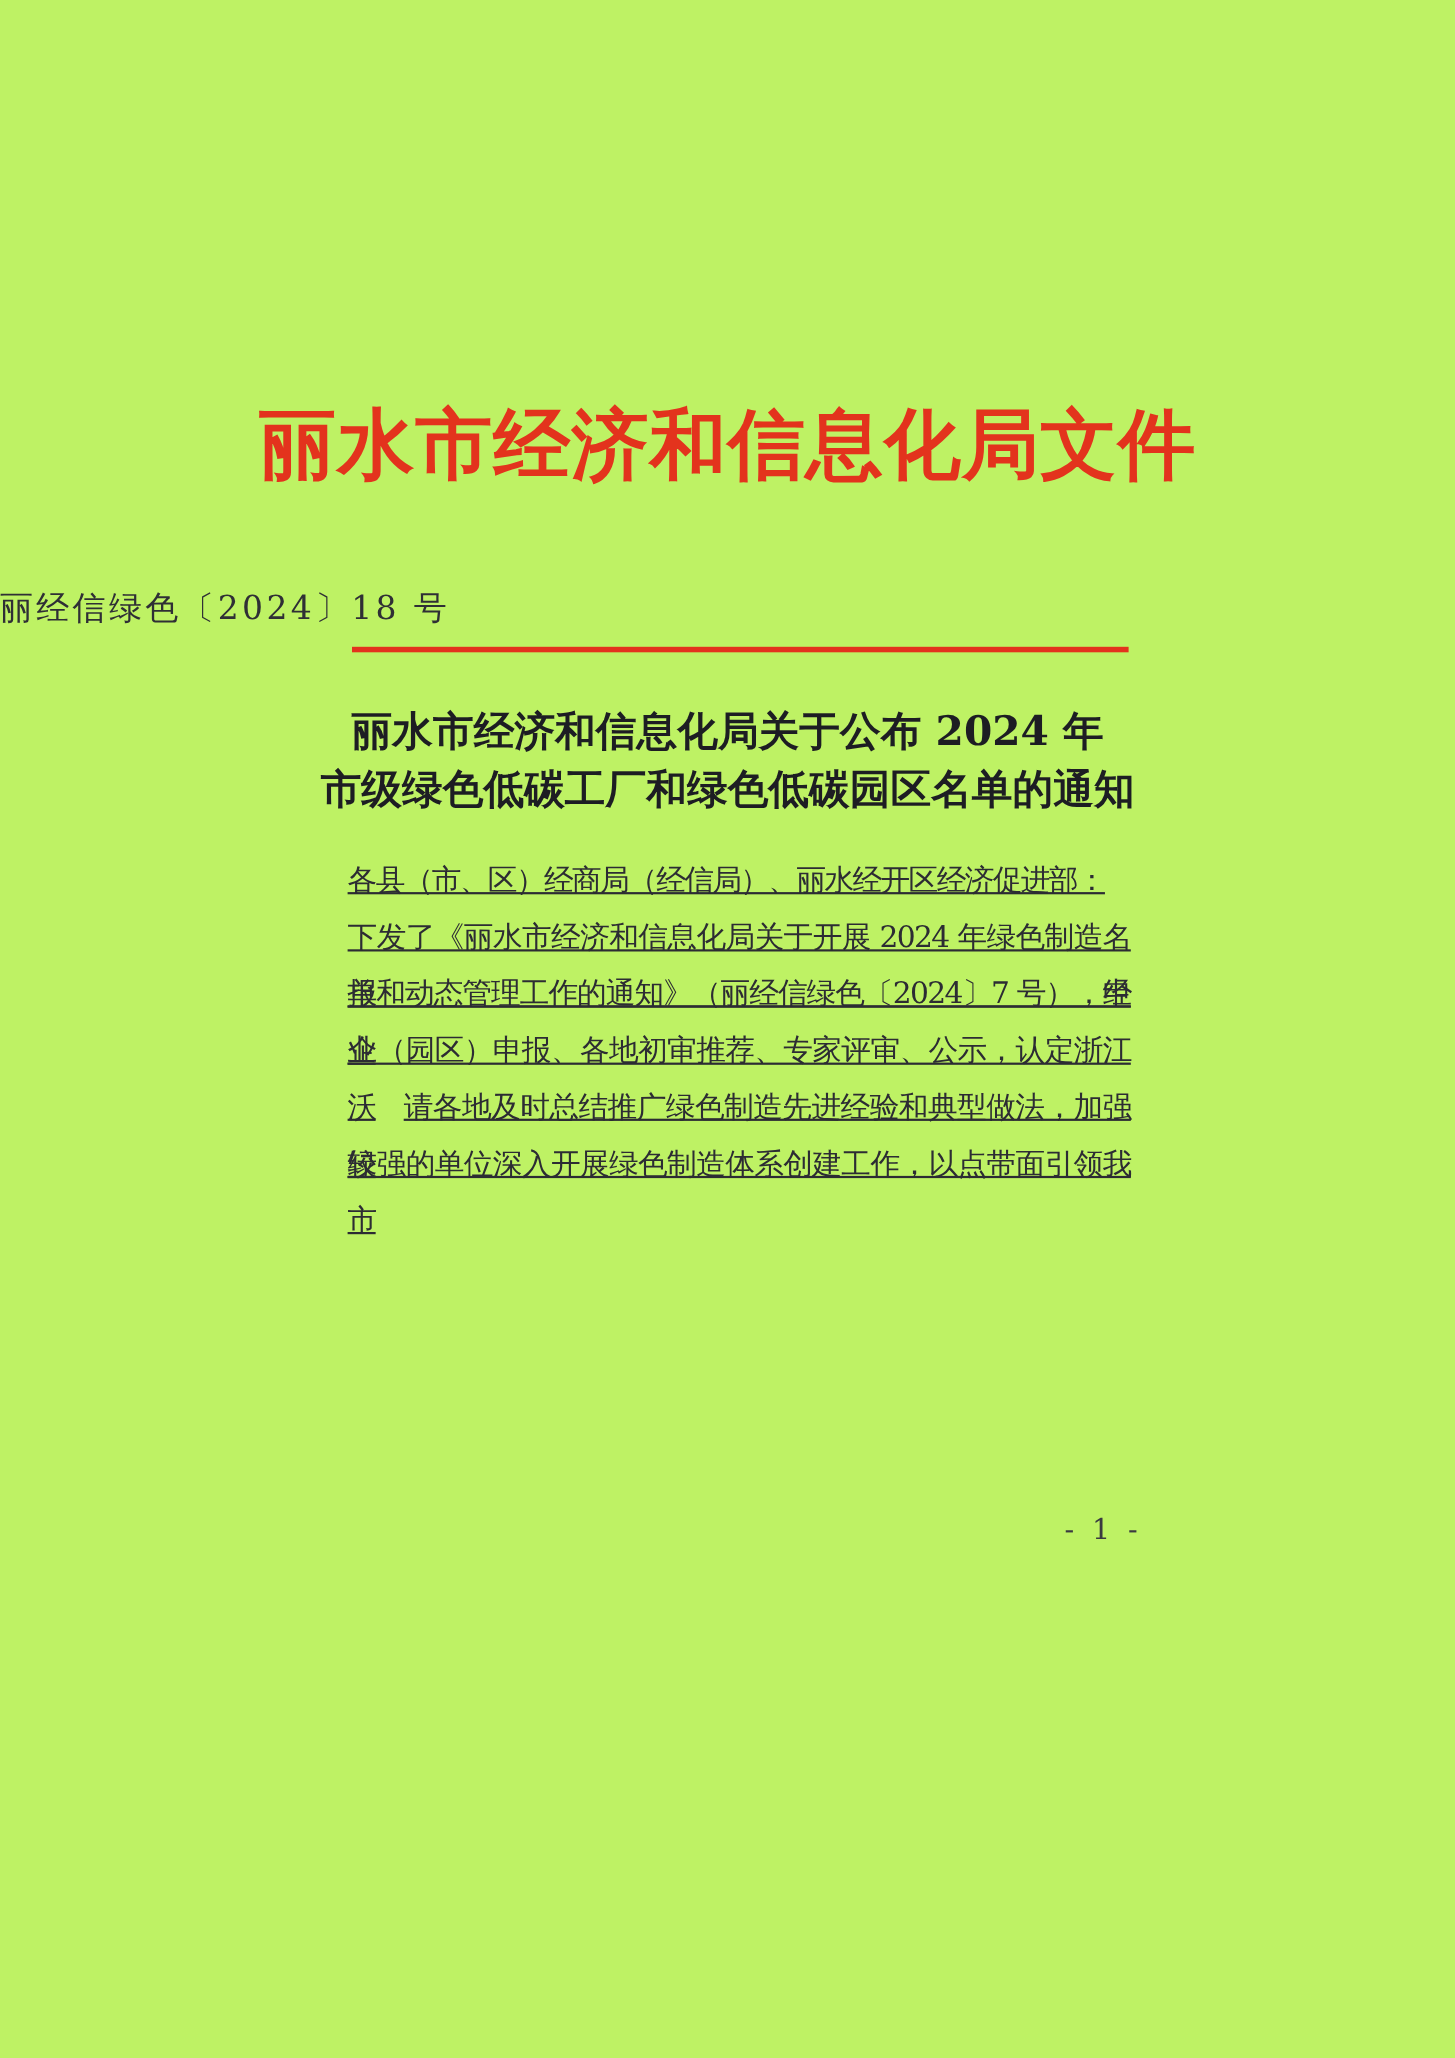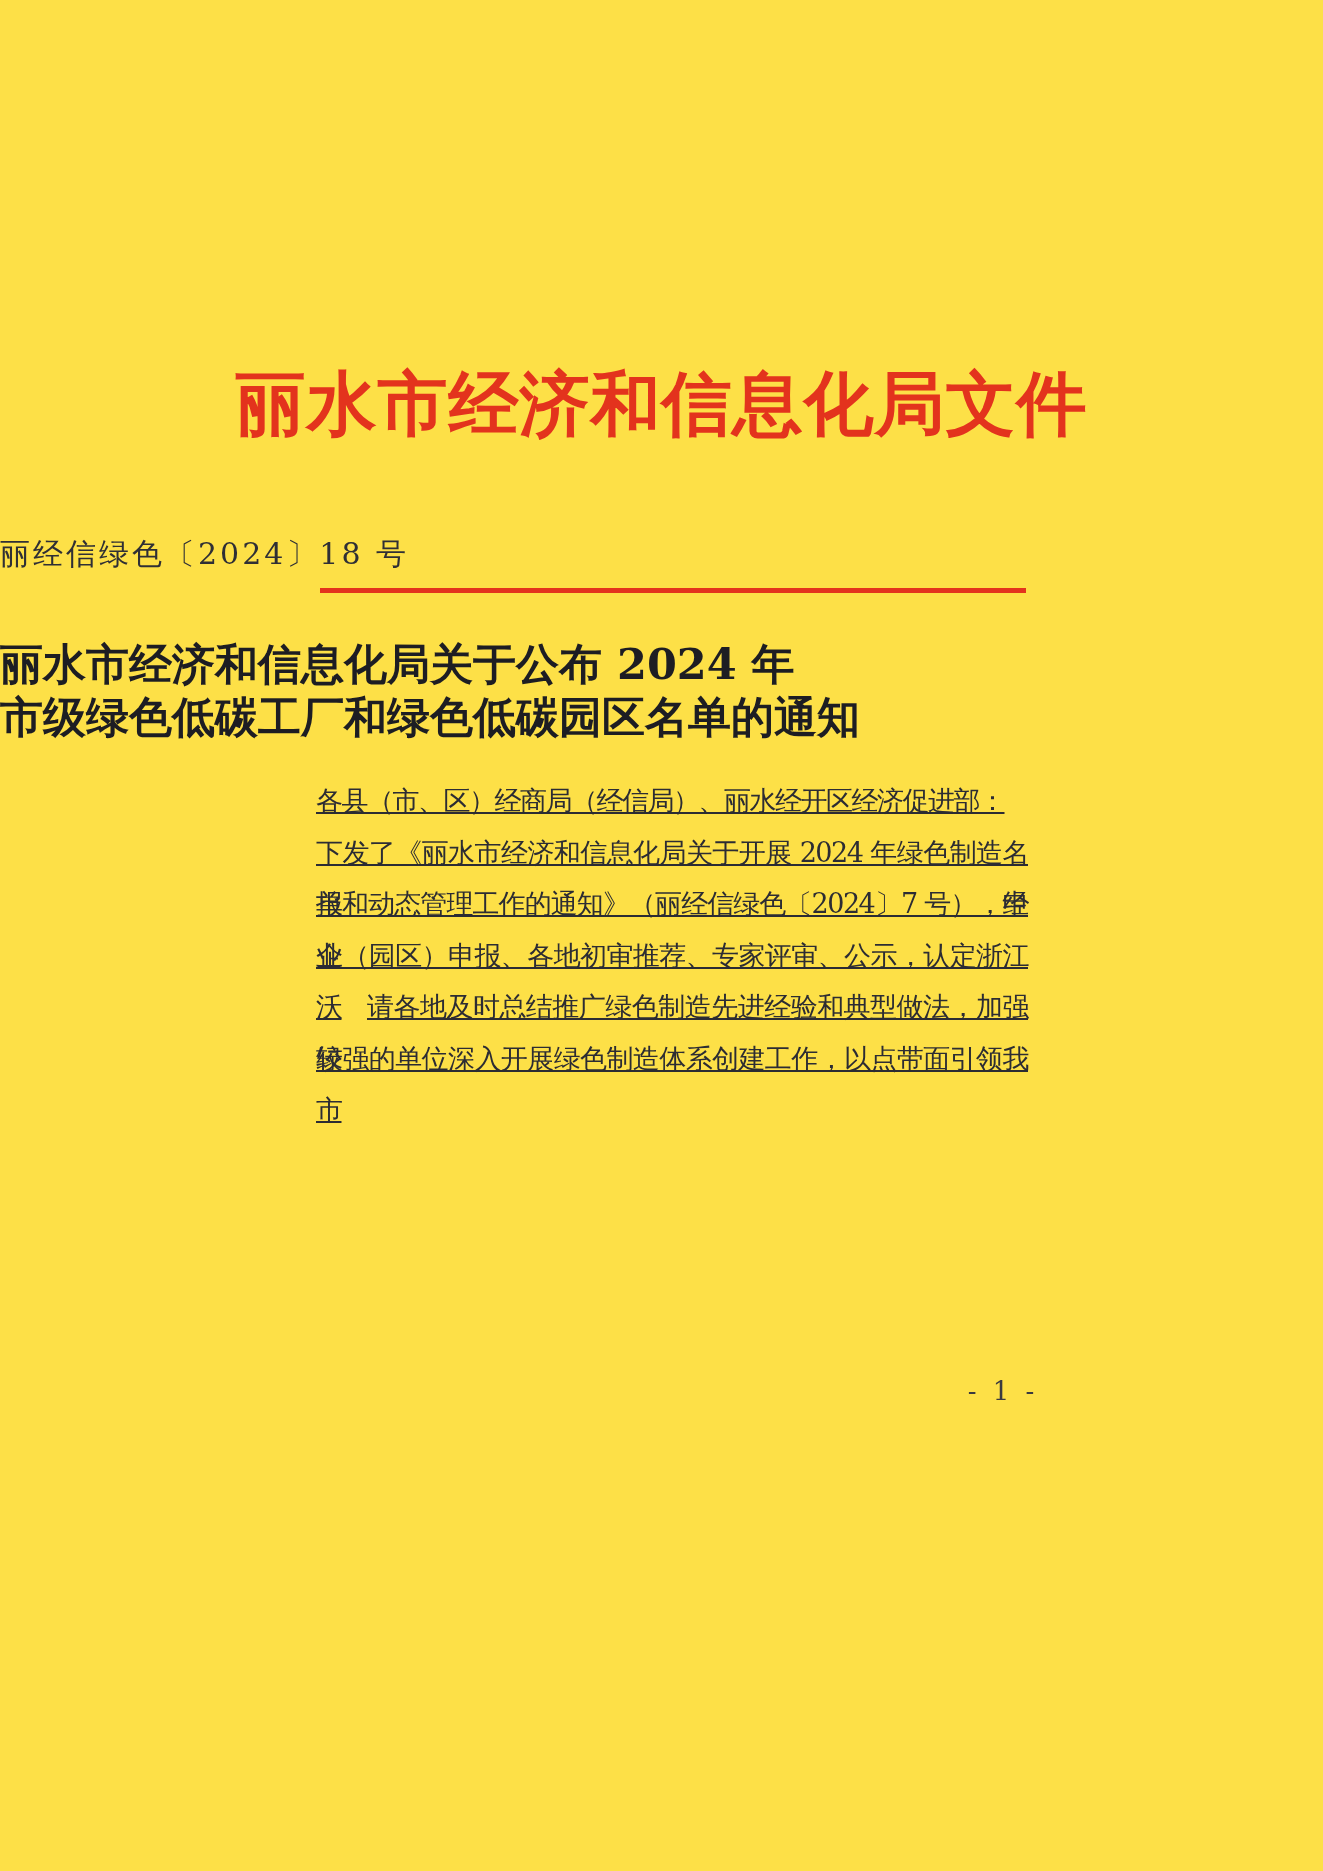--- a/index.html
+++ b/index.html
@@ -5,21 +5,21 @@
 <style>
   html, body {
     margin: 0;
     padding: 0;
     background: #ffffff;
   }
   .page {
     position: relative;
     width: 1323px;
     height: 1871px;
-    background: #fde047;
+    background: #bef264;
     font-family: "DejaVu Serif", "Liberation Serif", serif;
     color: #26262b;
     overflow: hidden;
   }
   .agency-title {
     position: absolute;
     top: 362px;
     left: 0;
     width: 100%;
     text-align: center;
@@ -47,23 +47,23 @@
     left: 320px;
     width: 706px;
     height: 5px;
     background: var(--red, #e3331d);
   }
   .notice-heading {
     position: absolute;
     top: 638px;
     left: 0;
     width: 100%;
-    text-align: left;
+    text-align: center;
     font-weight: 700;
-    font-size: 43px;
+    font-size: 37px;
     line-height: 53px;
     color: #1d1d23;
   }
   .notice-heading .h-line {
     white-space: nowrap;
   }
   .body-text {
     position: absolute;
     top: 775px;
     left: 316px;

